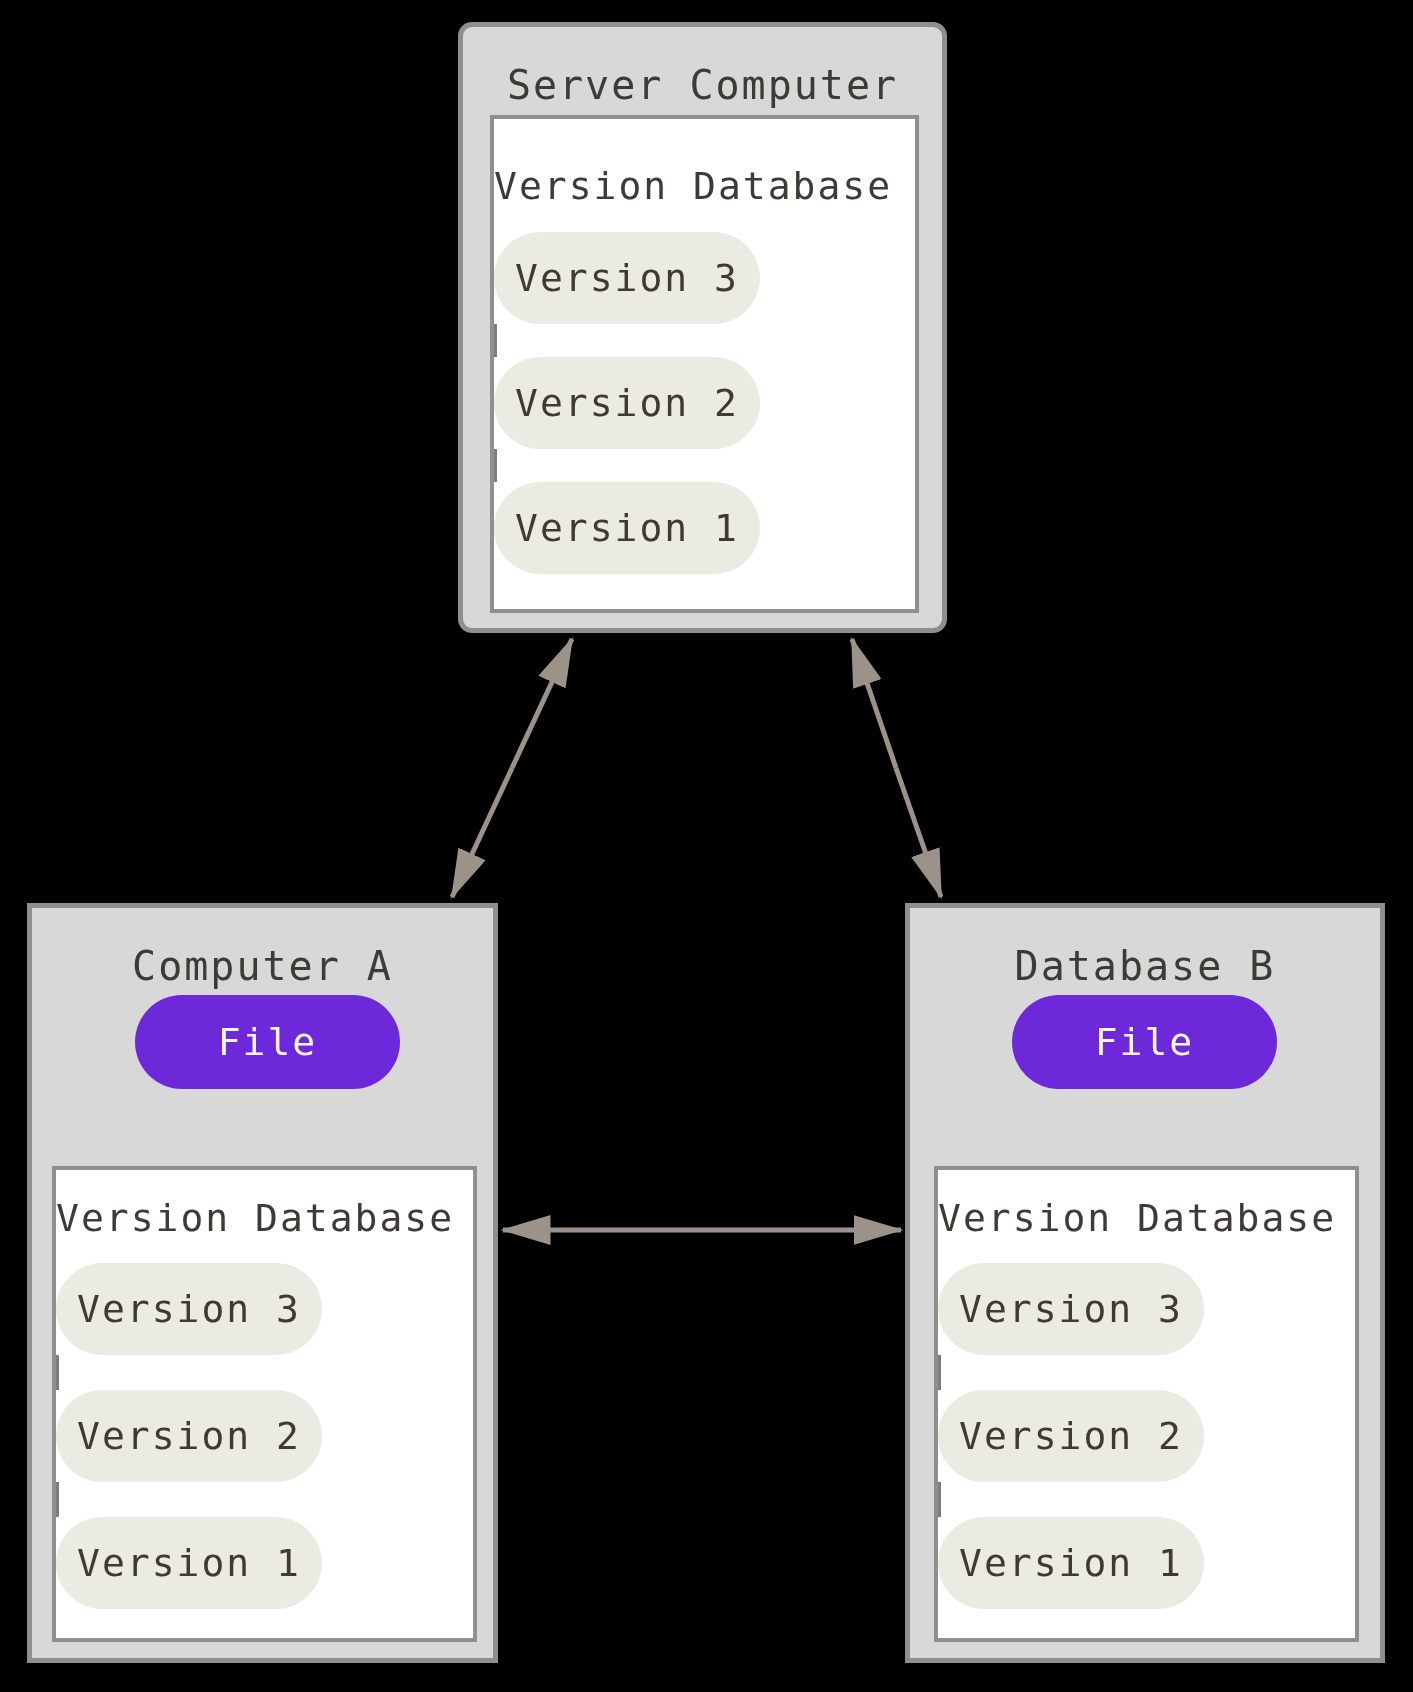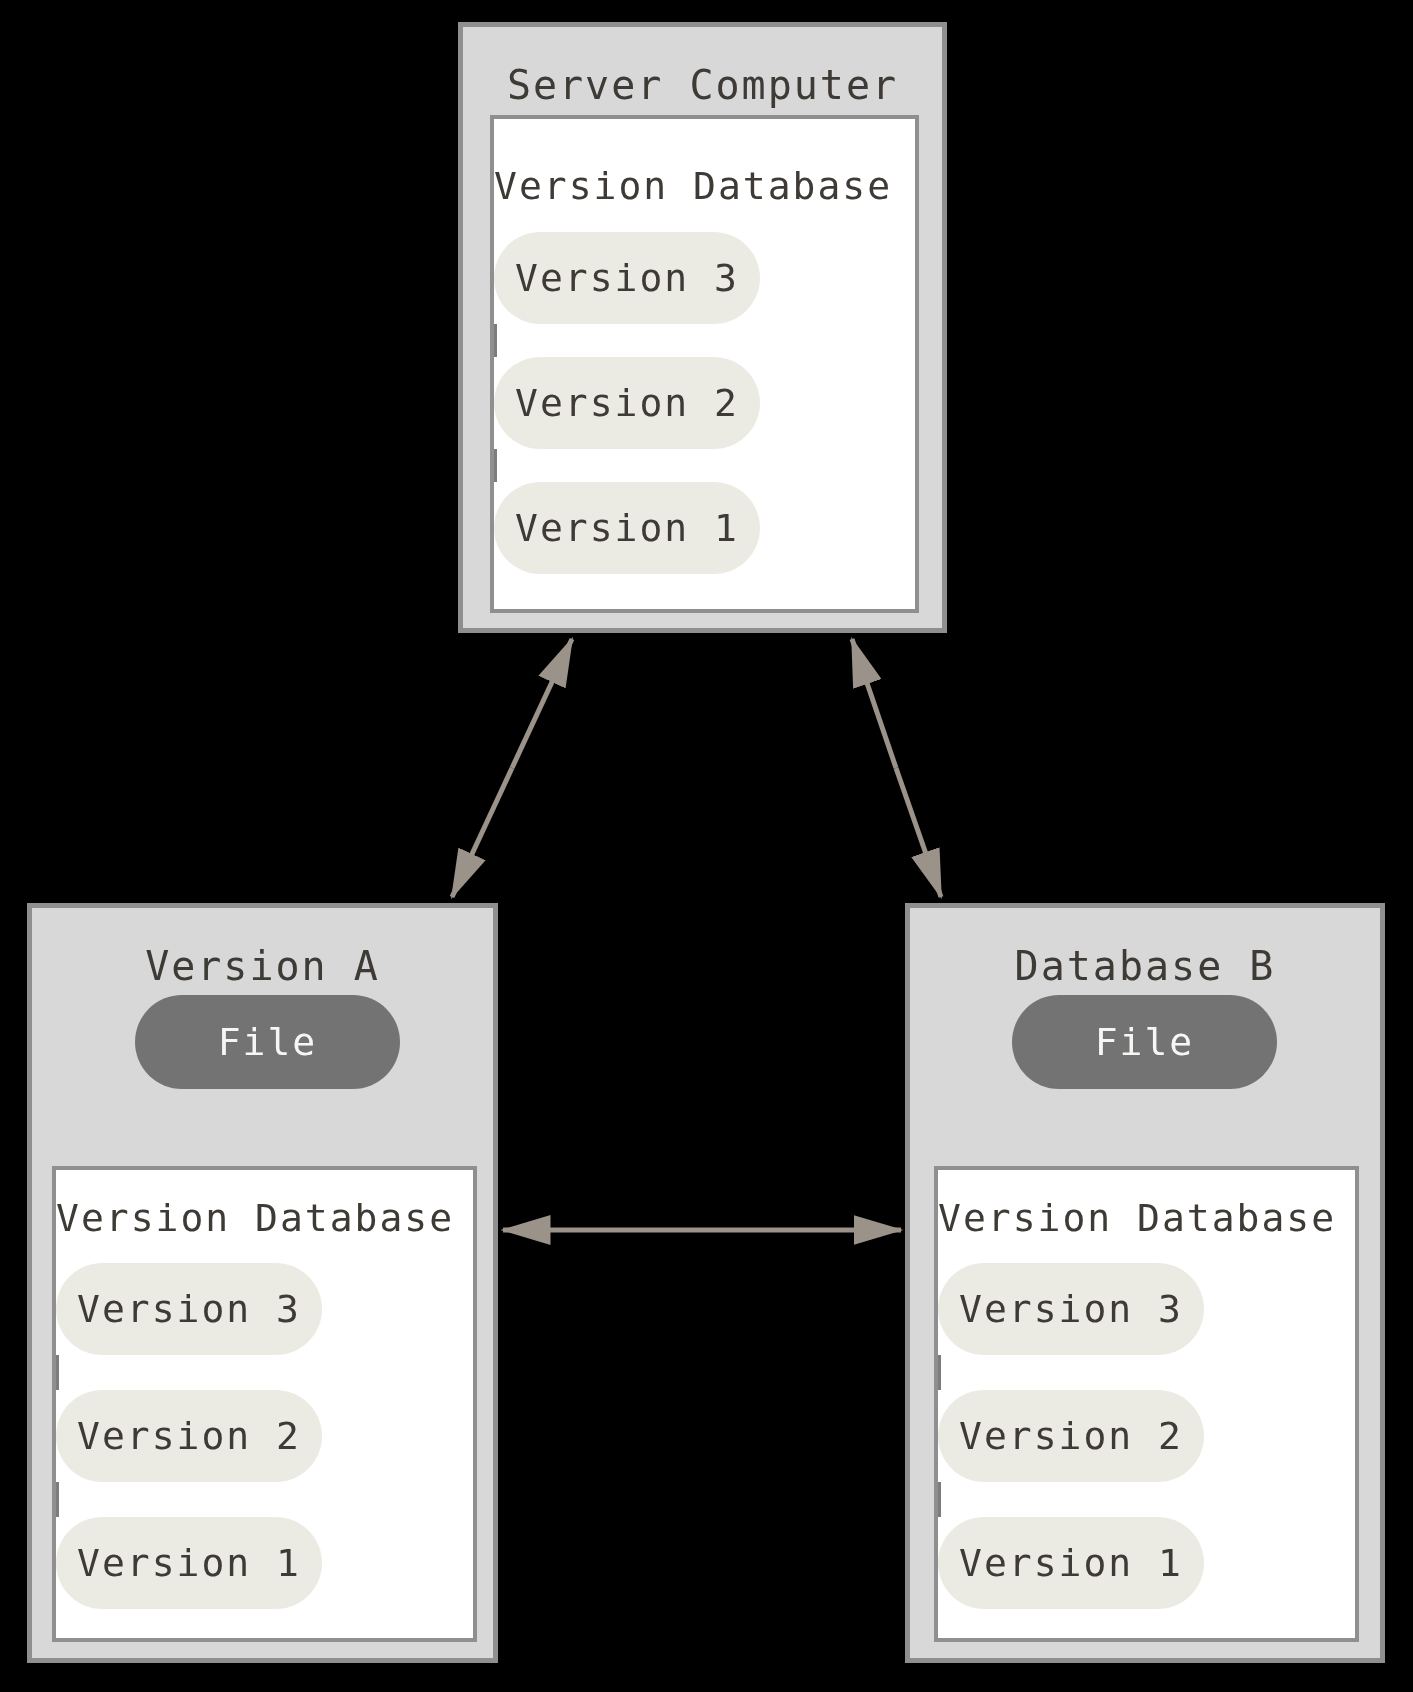--- a/index.html
+++ b/index.html
@@ -23,21 +23,21 @@
     width: 1413px;
     height: 1692px;
     pointer-events: none;
   }
   .machine {
     position: absolute;
     box-sizing: border-box;
     background: #d8d8d8;
     border: 5px solid #8f8f8f;
   }
-  .machine.server     { left: 458px; top: 22px;  width: 489px; height: 611px; }
+  .machine.server     { left: 458px; top: 22px;  width: 489px; height: 611px; border-radius: 14px; }
   .machine.computer-a { left: 27px;  top: 903px; width: 471px; height: 760px; }
   .machine.computer-b { left: 905px; top: 903px; width: 480px; height: 760px; }
 
   .machine-title {
     position: absolute;
     left: 0; right: 0; top: 0;
     height: 88px;
     padding-top: 14px;
     display: flex;
     align-items: center;
@@ -98,21 +98,21 @@
   .server .link     { height: 33px; }
   .computer-a .link { height: 35px; }
   .computer-b .link { height: 35px; }
 
   .file-pill {
     position: absolute;
     box-sizing: border-box;
     width: 265px;
     height: 94px;
     border-radius: 47px;
-    background: #737373;
+    background: #6d28d9;
     display: flex;
     align-items: center;
     justify-content: center;
     font-size: 38px;
     letter-spacing: 2px;
     white-space: pre;
     color: #f6f6f4;
   }
   .computer-a .file-pill { left: 103px; top: 87px; }
   .computer-b .file-pill { left: 102px; top: 87px; }
@@ -156,21 +156,21 @@
       <div class="panel-title">Version Database</div>
       <div class="pill first">Version 3</div>
       <div class="link"></div>
       <div class="pill">Version 2</div>
       <div class="link"></div>
       <div class="pill">Version 1</div>
     </div>
   </section>
 
   <section class="machine computer-a">
-    <div class="machine-title">Version A</div>
+    <div class="machine-title">Computer A</div>
     <div class="file-pill">File</div>
     <div class="panel">
       <div class="panel-title">Version Database</div>
       <div class="pill first">Version 3</div>
       <div class="link"></div>
       <div class="pill">Version 2</div>
       <div class="link"></div>
       <div class="pill">Version 1</div>
     </div>
   </section>

